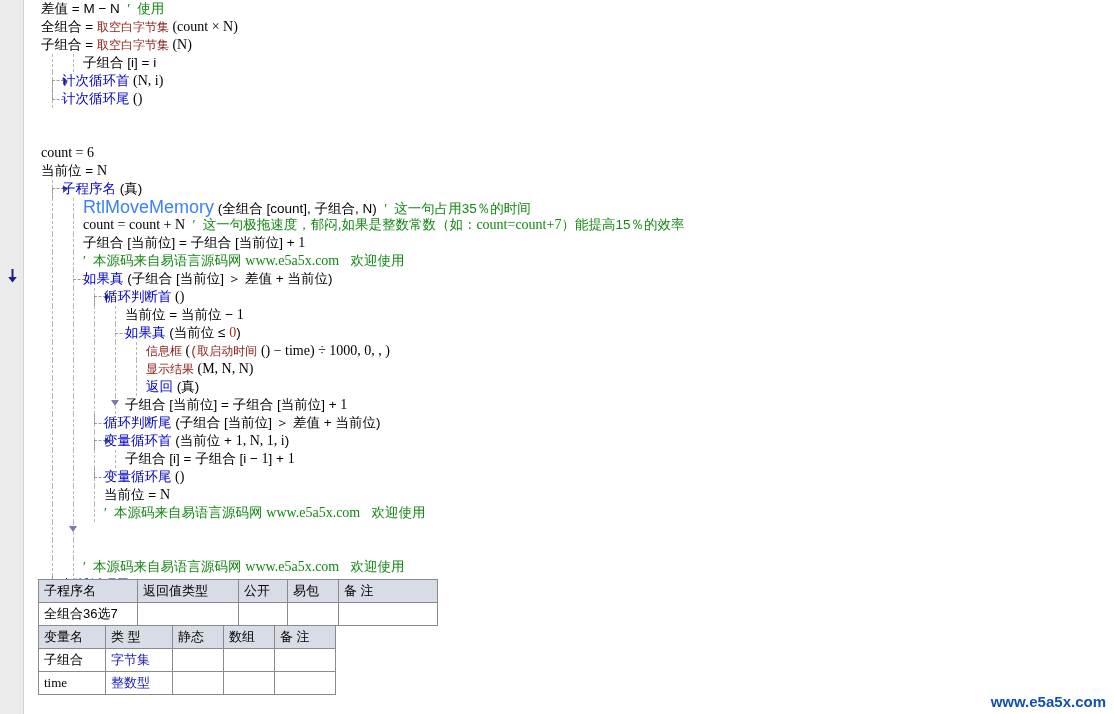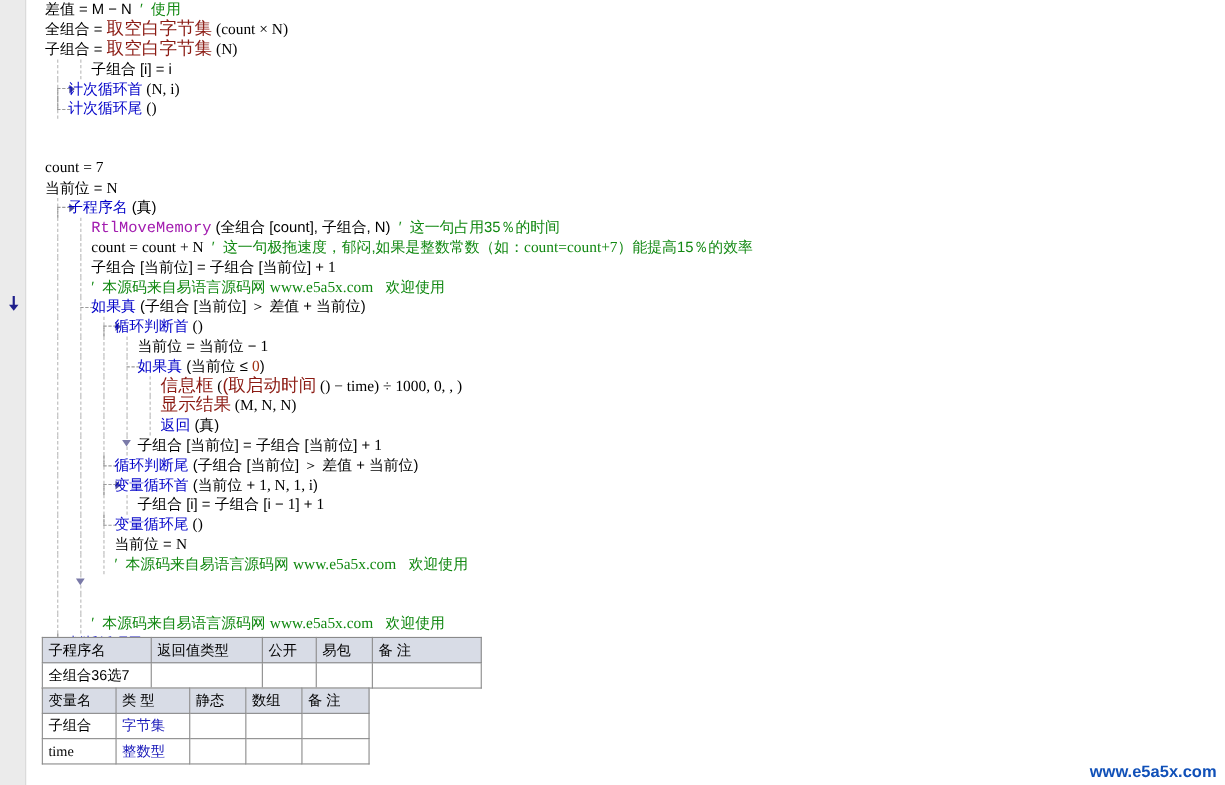--- a/index.html
+++ b/index.html
@@ -20,22 +20,22 @@
   
   .ln{
     position:relative;height:18px;line-height:18px;white-space:pre;
     font-family:"Liberation Serif","DejaVu Serif",serif;
     font-size:14px;color:#000;
   }
   .ln .txt{position:absolute;top:0;left:0;white-space:pre;}
 
   
   .kw   {color:#0000c8;font-family:"Liberation Sans","DejaVu Sans",sans-serif;font-size:13.5px;}
-  .lib  {color:#8b1a12;font-family:Liberation Sans, sans-serif;font-size:16px;margin-top:44px;}
-  .libm {color:#a21caf;font-family:Liberation Mono, monospace;font-size:14px;}
+  .lib  {color:#8b1a12;font-family:Liberation Mono, monospace;font-size:12px;margin-top:44px;}
+  .libm {color:#3b82f6;font-family:Liberation Sans, sans-serif;font-size:18px;}
   .cmt  {color:#118811;}
   .cmtcn{color:#118811;font-family:"Liberation Sans","DejaVu Sans",sans-serif;font-size:13.5px;}
   .num  {color:#a03010;}
   .var  {color:#000000;font-family:"Liberation Sans","DejaVu Sans",sans-serif;font-size:13.5px;}
   .mono {font-family:"Liberation Serif","DejaVu Serif",serif;font-size:14px;color:#000;}
 
   
   .guide{
     position:absolute;top:0;width:0;height:18px;
     border-left:1px dashed #b8b8b8;
@@ -101,21 +101,21 @@
 
   <div id="code">
       <div class="ln"><span class="txt" style="left: 17px;"><span class="var">差值 = M − N</span><span class="cmtcn">  ′  使用</span></span></div>
       <div class="ln"><span class="txt" style="left: 17px;"><span class="var">全组合 = </span><span class="lib">取空白字节集</span><span class="mono"> (count × N)</span></span></div>
       <div class="ln"><span class="txt" style="left: 17px;"><span class="var">子组合 = </span><span class="lib">取空白字节集</span><span class="mono"> (N)</span></span></div>
       <div class="ln"><div class="guide" style="left: 28px;"></div><div class="guide" style="left: 49px;"></div><span class="txt" style="left: 59px;"><span class="var">子组合 [i] = i</span></span></div>
       <div class="ln"><div class="guide" style="left: 28px;"></div><div class="foldtop" style="left: 28px;"></div><div class="arr" style="left: 39px;"></div><span class="txt" style="left: 38px;"><span class="kw">计次循环首</span><span class="mono"> (N, i)</span></span></div>
       <div class="ln"><div class="guide" style="left: 28px;"></div><div class="foldbot" style="left: 28px;"></div><span class="txt" style="left: 38px;"><span class="kw">计次循环尾</span><span class="mono"> ()</span></span></div>
       <div class="ln"></div>
       <div class="ln"></div>
-      <div class="ln"><span class="txt" style="left: 17px;"><span class="mono">count = 7</span></span></div>
+      <div class="ln"><span class="txt" style="left: 17px;"><span class="mono">count = 6</span></span></div>
       <div class="ln"><span class="txt" style="left: 17px;"><span class="var">当前位 = </span><span class="mono">N</span></span></div>
       <div class="ln"><div class="guide" style="left: 28px;"></div><div class="foldtop" style="left: 28px;"></div><div class="arr" style="left: 39px;"></div><span class="txt" style="left: 38px;"><span class="kw">子程序名</span><span class="var"> (真)</span></span></div>
       <div class="ln"><div class="guide" style="left: 28px;"></div><div class="guide" style="left: 49px;"></div><span class="txt" style="left: 59px;"><span class="libm">RtlMoveMemory</span><span class="var"> (全组合 [count], 子组合, N)</span><span class="cmtcn">  ′  这一句占用35％的时间</span></span></div>
       <div class="ln"><div class="guide" style="left: 28px;"></div><div class="guide" style="left: 49px;"></div><span class="txt" style="left: 59px;"><span class="mono">count = count + N</span><span class="cmtcn">  ′  这一句极拖速度，郁闷,如果是整数常数（如：</span><span class="cmt">count=count+7</span><span class="cmtcn">）能提高15％的效率</span></span></div>
       <div class="ln"><div class="guide" style="left: 28px;"></div><div class="guide" style="left: 49px;"></div><span class="txt" style="left: 59px;"><span class="var">子组合 [当前位] = 子组合 [当前位] + </span><span class="mono">1</span></span></div>
       <div class="ln"><div class="guide" style="left: 28px;"></div><div class="guide" style="left: 49px;"></div><span class="txt" style="left: 59px;"><span class="cmtcn">′  本源码来自易语言源码网 </span><span class="cmt">www.e5a5x.com</span><span class="cmtcn">   欢迎使用</span></span></div>
       <div class="ln"><div class="guide" style="left: 28px;"></div><div class="guide" style="left: 49px;"></div><div class="foldmid" style="left: 49px;"></div><span class="txt" style="left: 59px;"><span class="kw">如果真</span><span class="var"> (子组合 [当前位] ＞ 差值 + 当前位)</span></span></div>
       <div class="ln"><div class="guide" style="left: 28px;"></div><div class="guide" style="left: 49px;"></div><div class="guide" style="left: 70px;"></div><div class="foldtop" style="left: 70px;"></div><div class="arr" style="left: 81px;"></div><span class="txt" style="left: 80px;"><span class="kw">循环判断首</span><span class="mono"> ()</span></span></div>
       <div class="ln"><div class="guide" style="left: 28px;"></div><div class="guide" style="left: 49px;"></div><div class="guide" style="left: 70px;"></div><div class="guide" style="left: 91px;"></div><span class="txt" style="left: 101px;"><span class="var">当前位 = 当前位 − </span><span class="mono">1</span></span></div>
       <div class="ln"><div class="guide" style="left: 28px;"></div><div class="guide" style="left: 49px;"></div><div class="guide" style="left: 70px;"></div><div class="guide" style="left: 91px;"></div><div class="foldmid" style="left: 91px;"></div><span class="txt" style="left: 101px;"><span class="kw">如果真</span><span class="var"> (当前位 ≤ </span><span class="num">0</span><span class="var">)</span></span></div>

